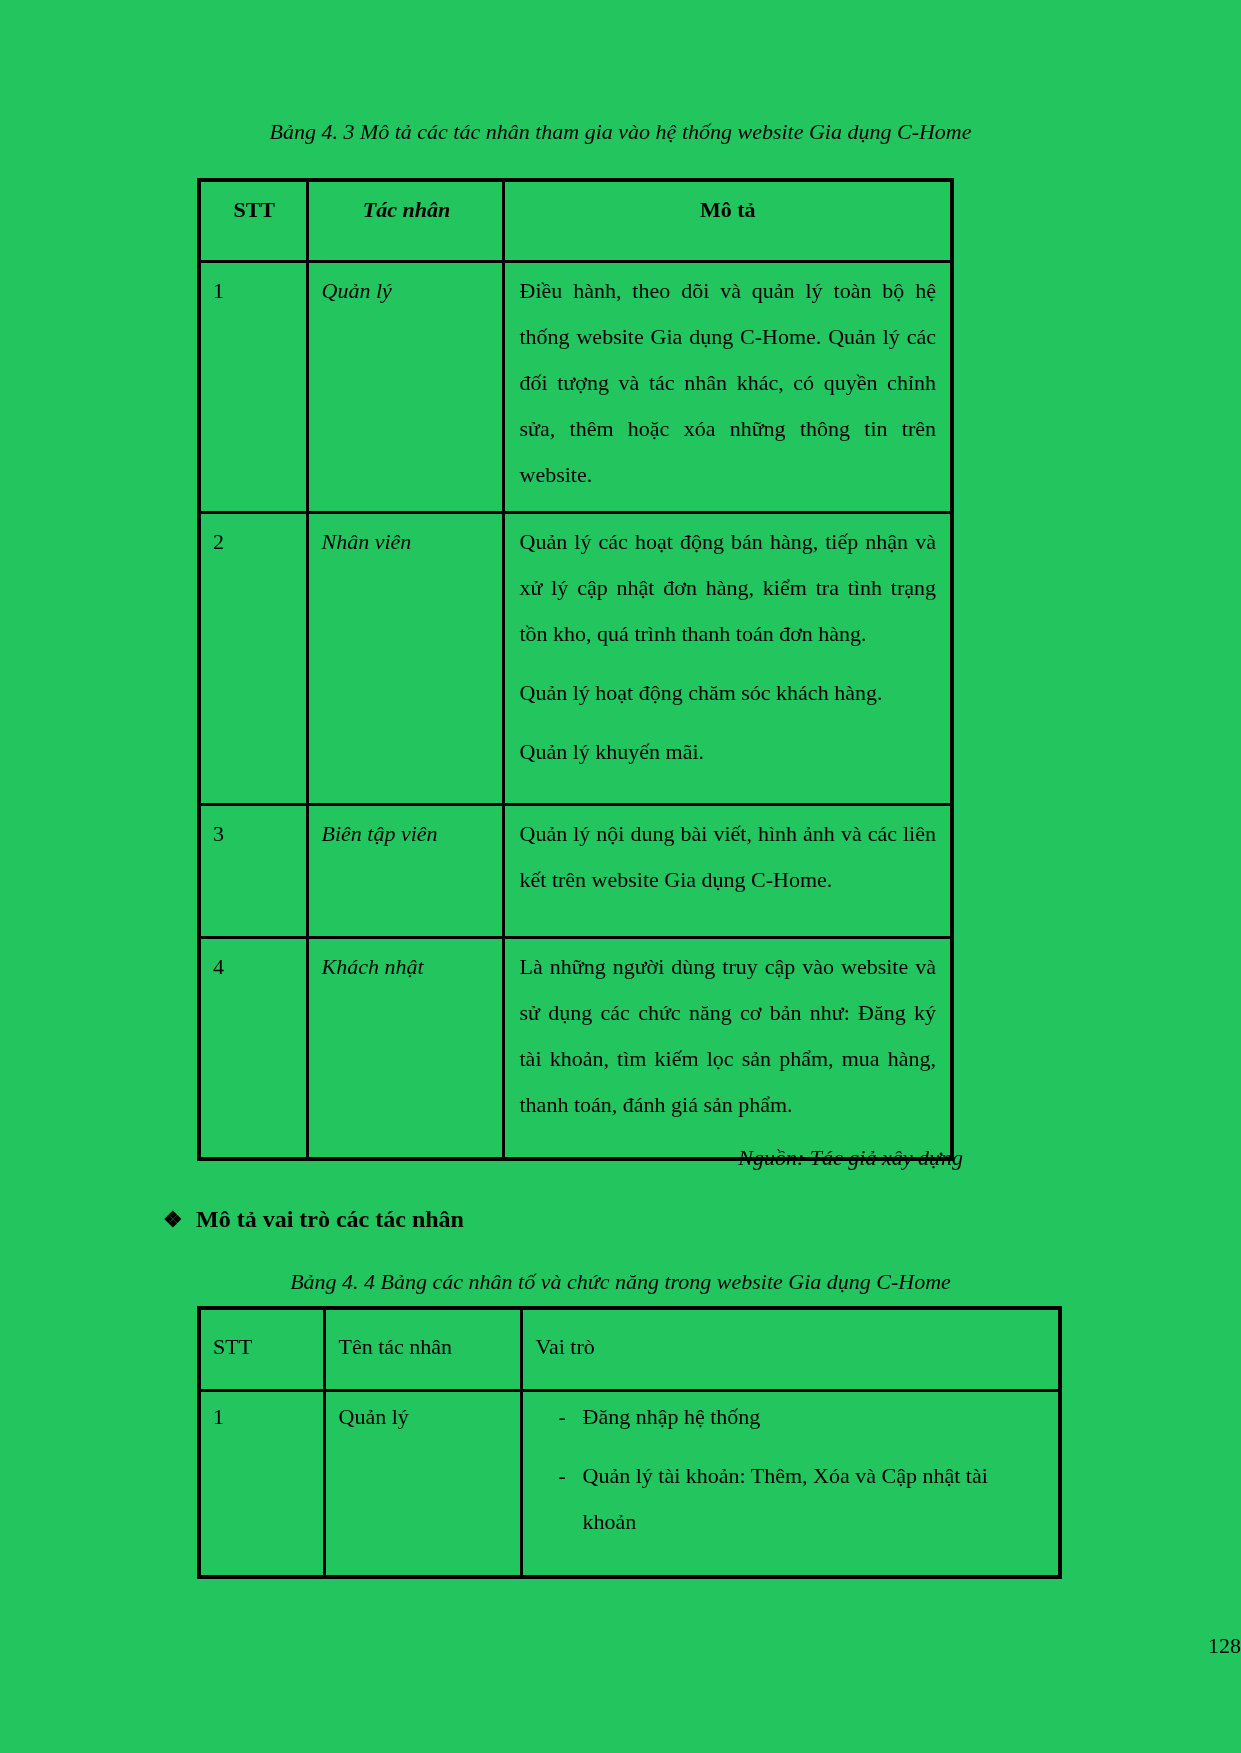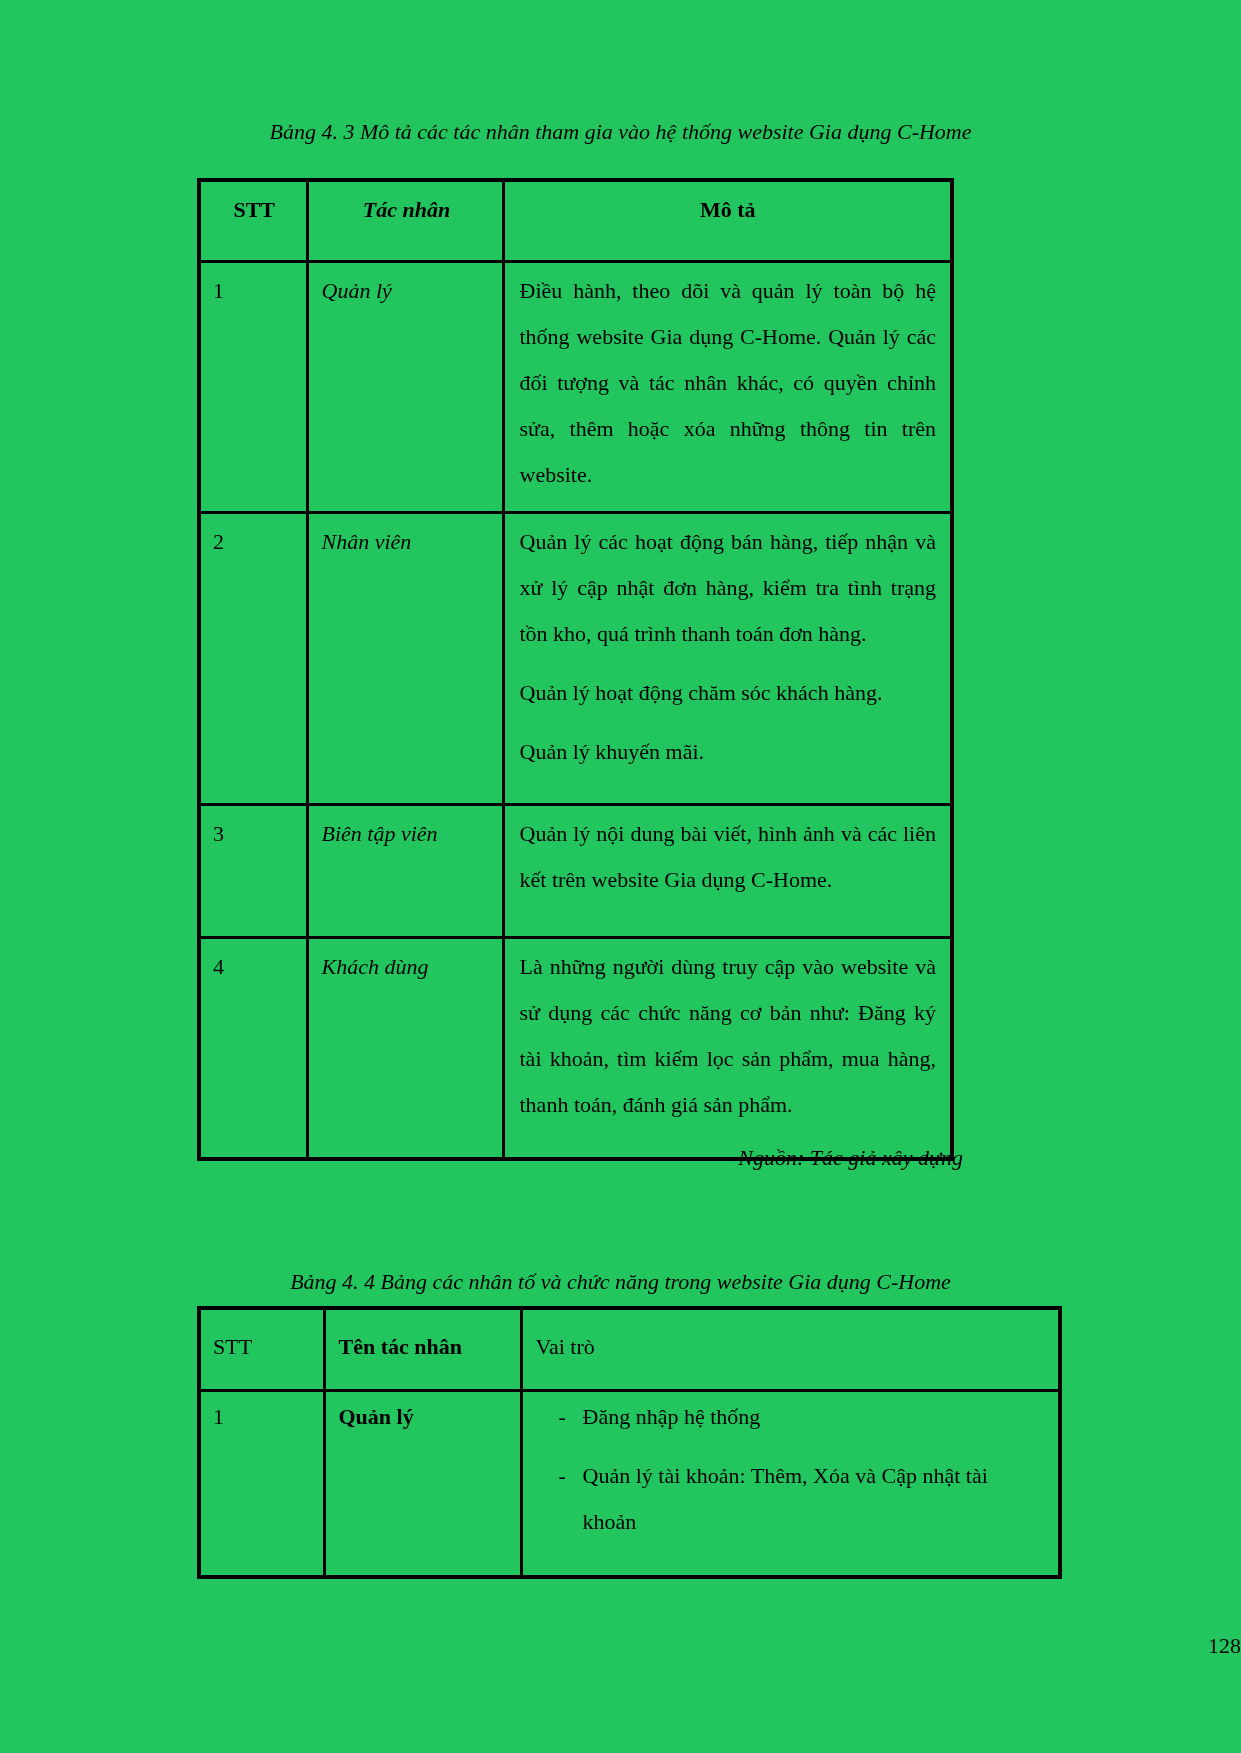--- a/index.html
+++ b/index.html
@@ -48,21 +48,21 @@
     font-weight:bold; font-size:24px; line-height:34px;
   }
   .section-heading .bullet { display:inline-block; width:33px; font-size:22px; }
 
   
   .table-2 { position:absolute; top:1306px; left:197px; width:861px; border:4px solid #000; }
   .table-2 td { border:3px solid #000; }
   .table-2 .hdr td { height:82px; padding-top:14px; font-weight:normal; }
   .t2-r1 td { height:187px; }
   .table-2 td.c-stt   { padding-left:12px; padding-right:10px; }
-  .table-2 td.c-actor { padding-left:13px; padding-right:10px;font-weight:bold; }
+  .table-2 td.c-actor { padding-left:13px; padding-right:10px; }
   .table-2 td.c-roles { padding-left:13px; padding-right:16px; }
   .table-2 .hdr td { padding-top:14px; }
   .table-2 .t2-r1 td { padding-top:2px; }
   .role-item {
     margin:0 0 13px 23px;
     padding-left:24px; text-indent:-24px;
   }
   .role-item .dash { display:inline-block; width:24px; text-indent:0; }
 
   .page-number {
@@ -109,30 +109,31 @@
         </tr>
         <tr class="t1-r3">
           <td class="c-stt">3</td>
           <td class="c-actor">Biên tập viên</td>
           <td class="c-desc">
             <p>Quản lý nội dung bài viết, hình ảnh và các liên kết trên website Gia dụng C-Home.</p>
           </td>
         </tr>
         <tr class="t1-r4">
           <td class="c-stt">4</td>
-          <td class="c-actor">Khách dùng</td>
+          <td class="c-actor">Khách nhật</td>
           <td class="c-desc">
             <p>Là những người dùng truy cập vào website và sử dụng các chức năng cơ bản như: Đăng ký tài khoản, tìm kiếm lọc sản phẩm, mua hàng, thanh toán, đánh giá sản phẩm.</p>
           </td>
         </tr>
       </tbody>
   </table>
 
   <div class="source-line">Nguồn: Tác giả xây dựng</div>
 
+  <div class="section-heading"><span class="bullet">❖</span><span>Mô tả vai trò các tác nhân</span></div>
 
   <div class="caption caption-2">Bảng 4. 4 Bảng các nhân tố và chức năng trong website Gia dụng C-Home</div>
 
   <table class="table-2">
     <colgroup>
       <col style="width:125px">
         <col style="width:197px">
         <col style="width:539px">
     </colgroup>
     <tbody>

